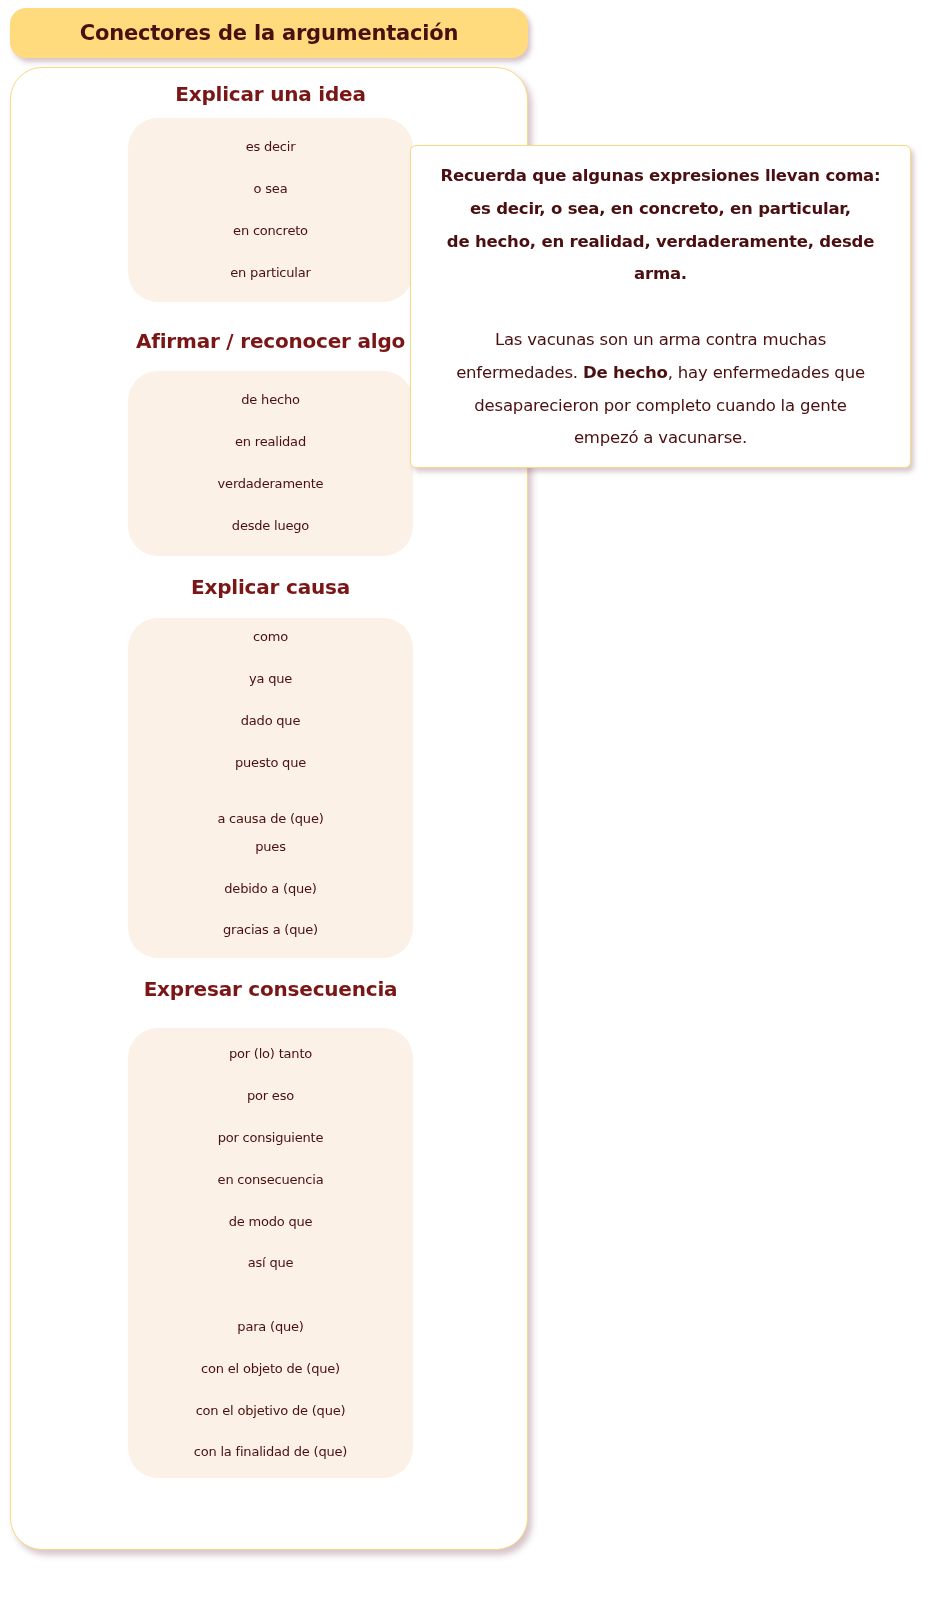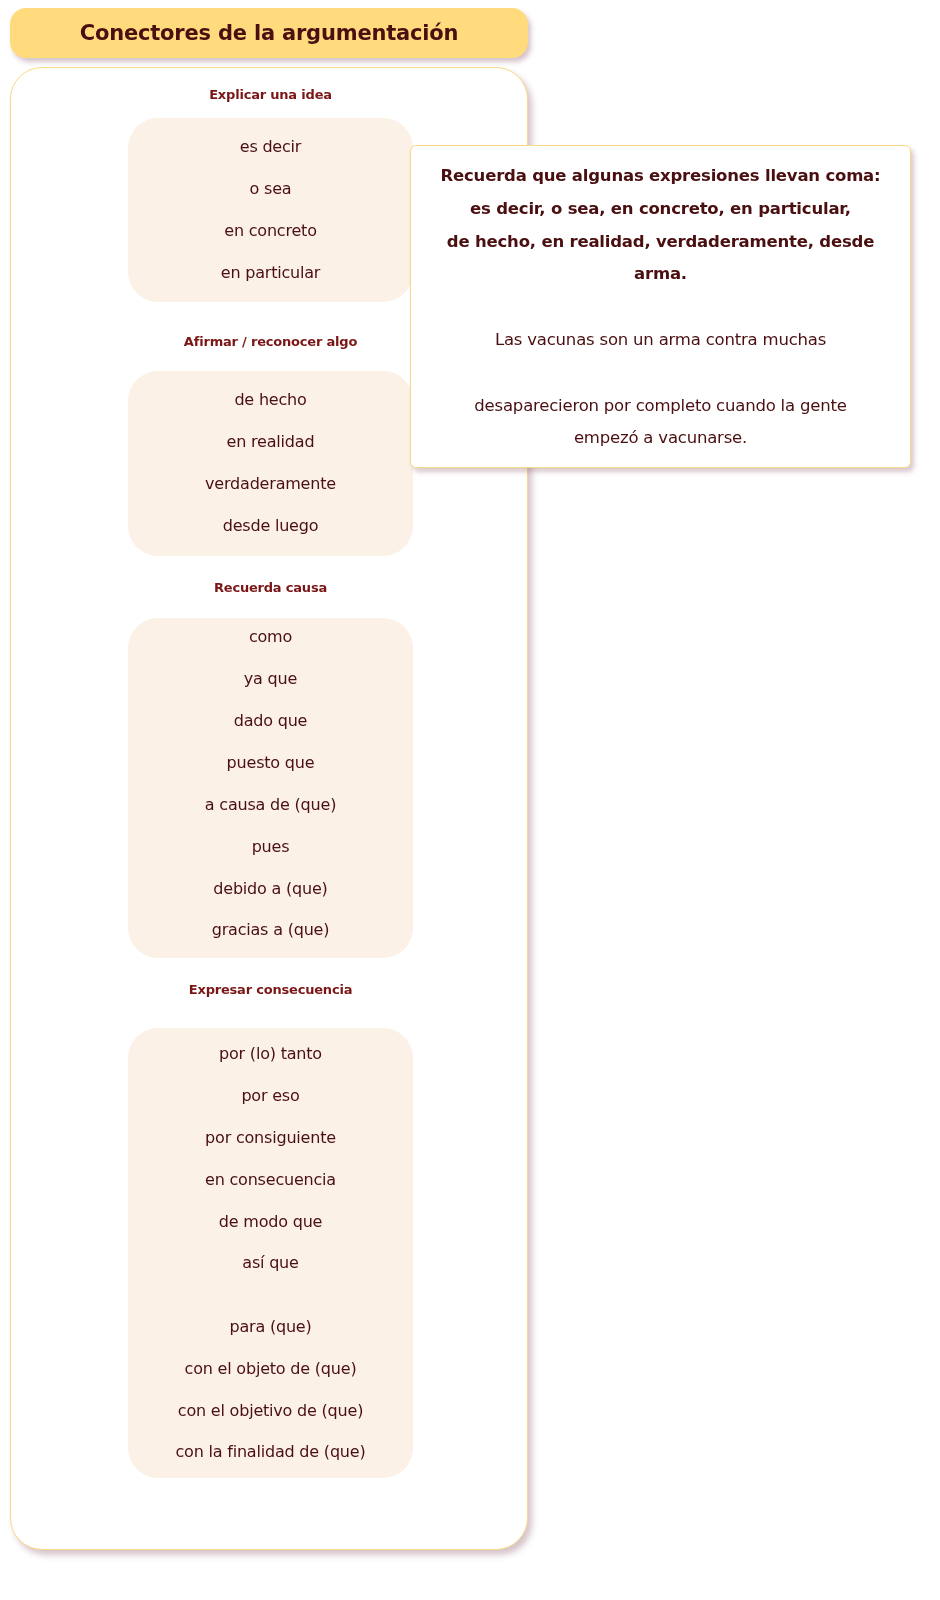--- a/index.html
+++ b/index.html
@@ -18,31 +18,31 @@
   .header-title {
     font-size: 21px; font-weight: bold; color: #4a0f10; letter-spacing: -0.2px;
   }
   .card {
     position: absolute; left: 10px; top: 67px; width: 516px; height: 1481px;
     background: #ffffff; border: 1.5px solid #f8d985; border-radius: 32px;
     box-shadow: 4px 5px 6px rgba(120, 60, 80, 0.30);
   }
   .sec-title {
     position: absolute; left: 128px; width: 285px; text-align: center;
-    font-size: 13px; font-weight: bold; color: #7a1616; white-space: nowrap;
+    font-size: 20px; font-weight: bold; color: #7a1616; white-space: nowrap;
     transform: translateY(-50%);
     letter-spacing: -0.2px;
   }
   .box {
     position: absolute; left: 128px; width: 285px;
     background: #fbf1e6; border-radius: 30px;
   }
   .item {
     position: absolute; left: 0; width: 100%; text-align: center;
-    font-size: 16px; color: #4a0f10; white-space: nowrap;
+    font-size: 13px; color: #4a0f10; white-space: nowrap;
     transform: translateY(-50%);
     letter-spacing: -0.2px;
   }
   .callout {
     position: absolute; left: 410px; top: 145px; width: 499px; height: 321px;
     background: #ffffff; border: 1.5px solid #f8d985; border-radius: 6px;
     box-shadow: 3px 4px 5px rgba(120, 60, 80, 0.28);
   }
   .callout-line {
     position: absolute; left: 0; width: 100%; text-align: center;
@@ -73,27 +73,27 @@
   </div>
 
   <div class="sec-title" style="top:341px">Afirmar / reconocer algo</div>
   <div class="box" style="top:371px;height:185px">
     <div class="item" style="top:28px">de hecho</div>
     <div class="item" style="top:70px">en realidad</div>
     <div class="item" style="top:112px">verdaderamente</div>
     <div class="item" style="top:154px">desde luego</div>
   </div>
 
-  <div class="sec-title" style="top:587px">Recuerda causa</div>
+  <div class="sec-title" style="top:587px">Explicar causa</div>
   <div class="box" style="top:618px;height:340px">
     <div class="item" style="top:18px">como</div>
     <div class="item" style="top:60px">ya que</div>
     <div class="item" style="top:102px">dado que</div>
     <div class="item" style="top:144px">puesto que</div>
-    <div class="item" style="top:186px">a causa de (que)</div>
+    <div class="item" style="top:200px">a causa de (que)</div>
     <div class="item" style="top:228px">pues</div>
     <div class="item" style="top:270px">debido a (que)</div>
     <div class="item" style="top:311px">gracias a (que)</div>
   </div>
 
   <div class="sec-title" style="top:989px">Expresar consecuencia</div>
   <div class="box" style="top:1028px;height:336px">
     <div class="item" style="top:25px">por (lo) tanto</div>
     <div class="item" style="top:67px">por eso</div>
     <div class="item" style="top:109px">por consiguiente</div>
@@ -111,15 +111,16 @@
   </div>
 </div>
 
 <div class="callout">
   <div class="callout-line bold" style="top:29px">Recuerda que algunas expresiones llevan coma:</div>
   <div class="callout-line bold" style="top:62px">es decir, o sea, en concreto, en particular,</div>
   <div class="callout-line bold" style="top:95px">de hecho, en realidad, verdaderamente, desde</div>
   <div class="callout-line bold" style="top:127px">arma.</div>
 
   <div class="callout-line ital" style="top:193px">Las vacunas son un arma contra muchas</div>
+  <div class="callout-line ital" style="top:226px"><span>enfermedades. </span><b>De hecho</b><span>, hay enfermedades que</span></div>
   <div class="callout-line ital" style="top:259px">desaparecieron por completo cuando la gente</div>
   <div class="callout-line ital" style="top:291px">empezó a vacunarse.</div>
 </div>
 
 </body></html>

